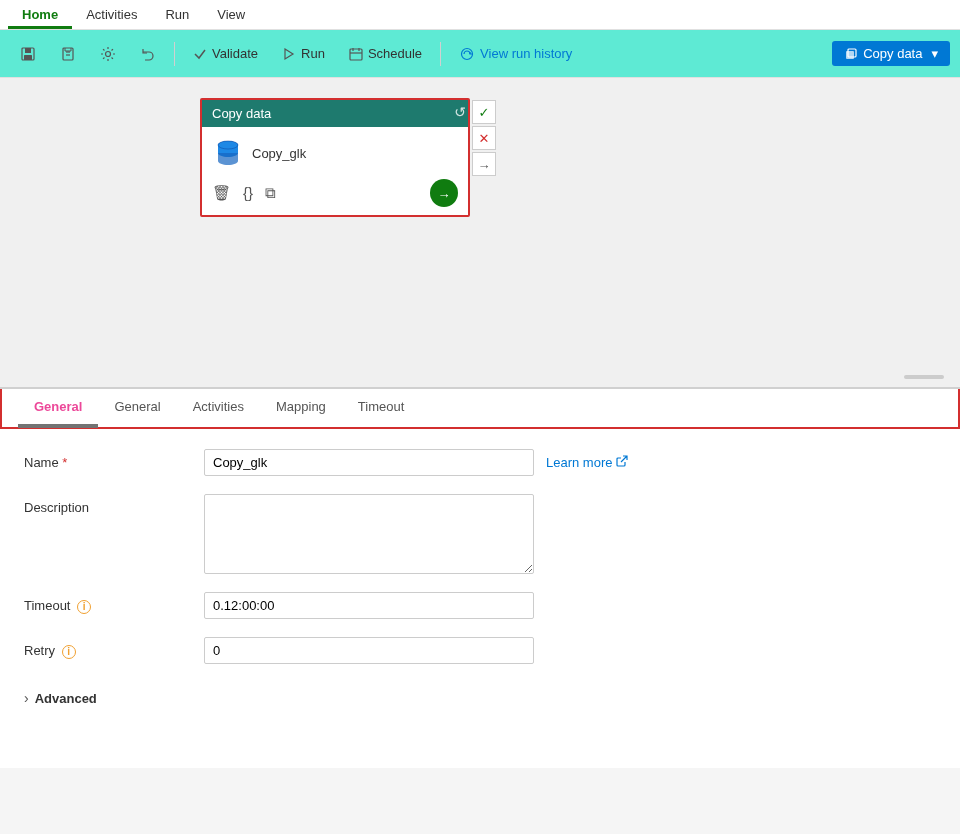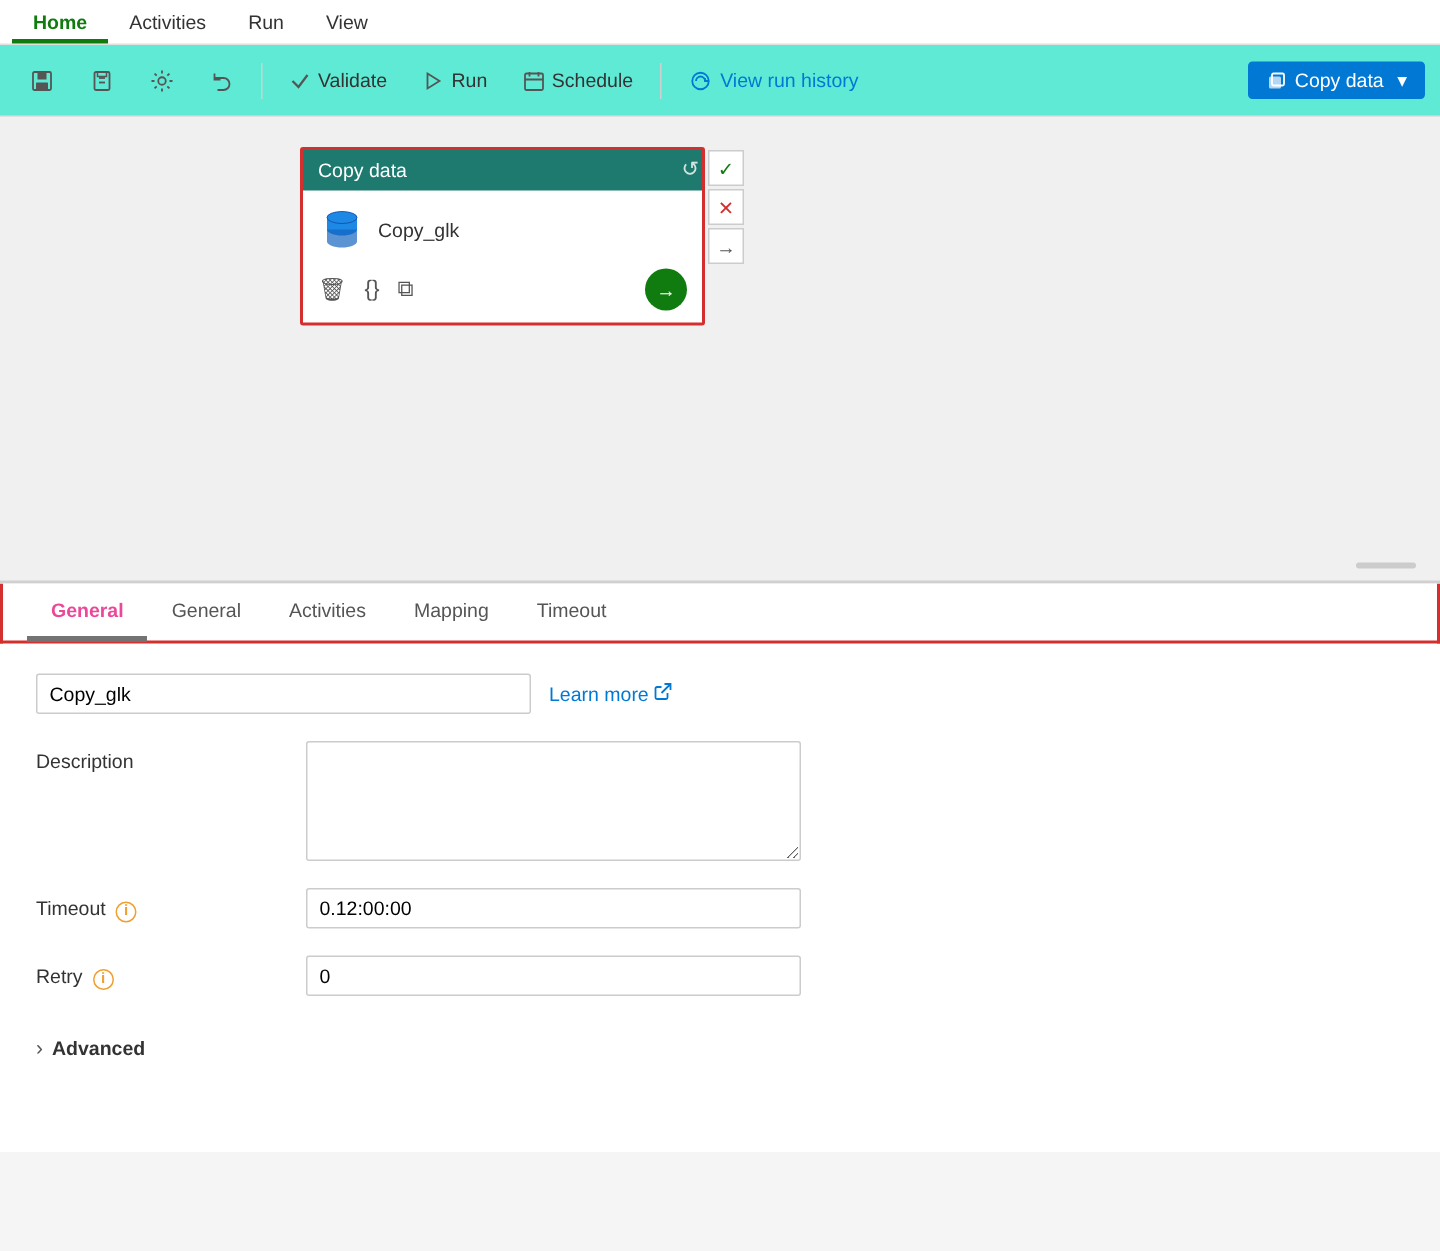--- a/index.html
+++ b/index.html
@@ -447,20 +447,24 @@
       <span>Mapping</span>
     </div>
     <div class="tab">
       <span>Timeout</span>
     </div>
   </div>
 
   <div class="form-area">
 
     <div class="form-row">
+      <div class="form-label">
+        <span>Name</span>
+        <span class="required">*</span>
+      </div>
       <div class="form-control-area">
         <input type="text" class="form-input" value="Copy_glk" style="">
         <a class="learn-more-link">
           <span>Learn more</span>
           <svg width="12" height="12" viewBox="0 0 12 12" fill="none">
             <path d="M7 1h4v4M11 1L5 7" stroke="#0078d4" stroke-width="1.2"></path>
             <path d="M5 3H2a1 1 0 0 0-1 1v6a1 1 0 0 0 1 1h6a1 1 0 0 0 1-1V7" stroke="#0078d4" stroke-width="1.2" fill="none"></path>
           </svg>
         </a>
       </div>

